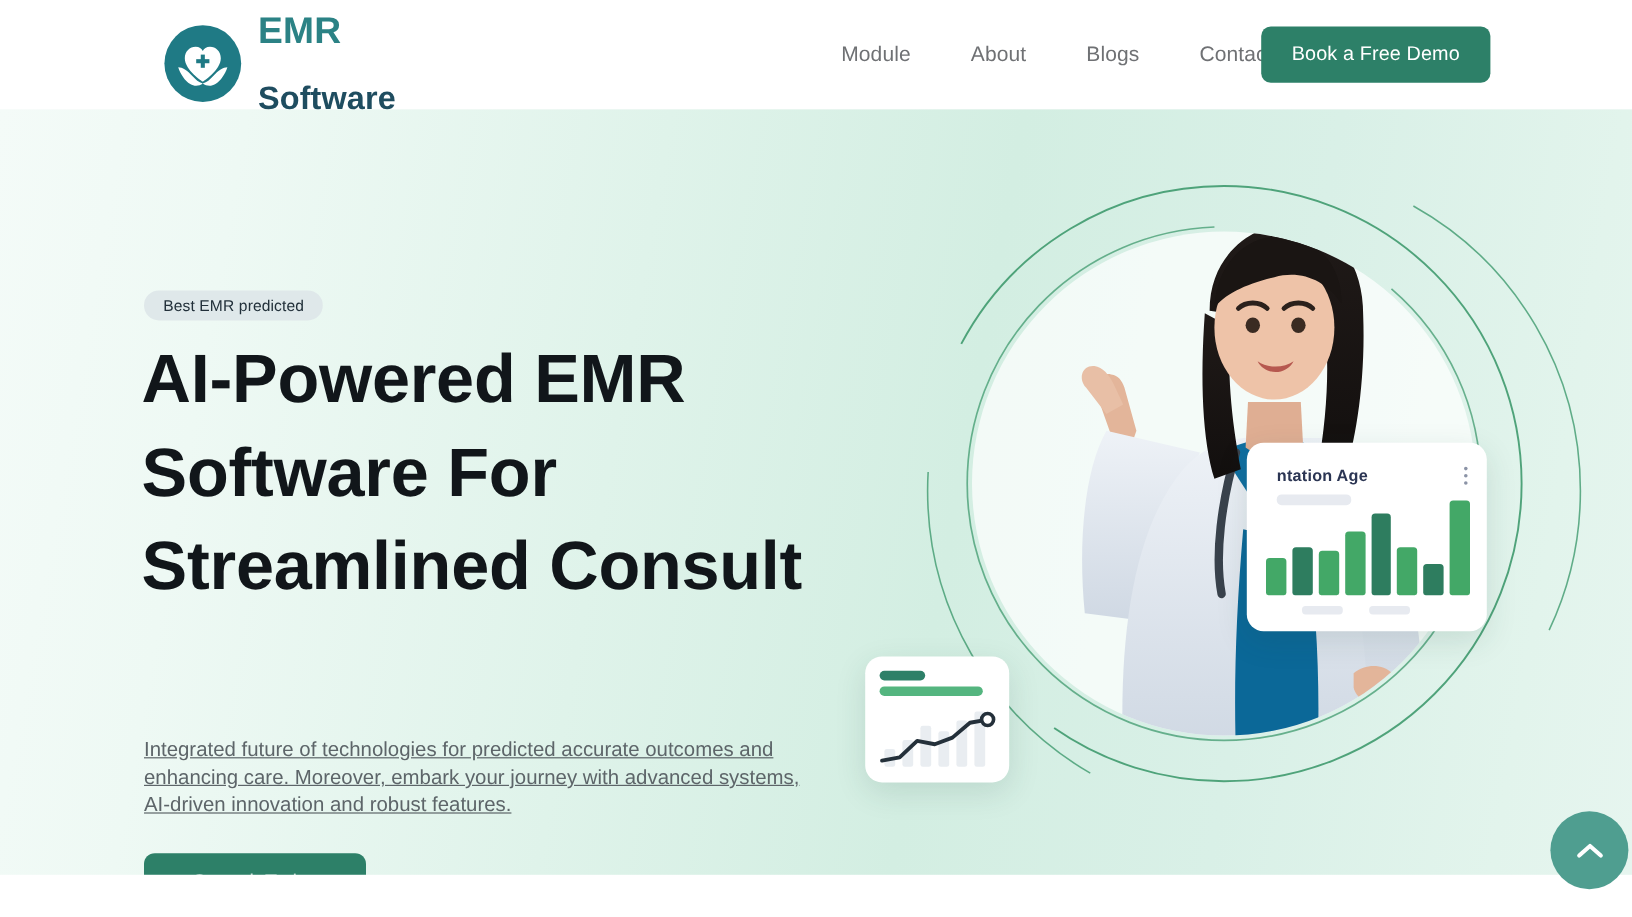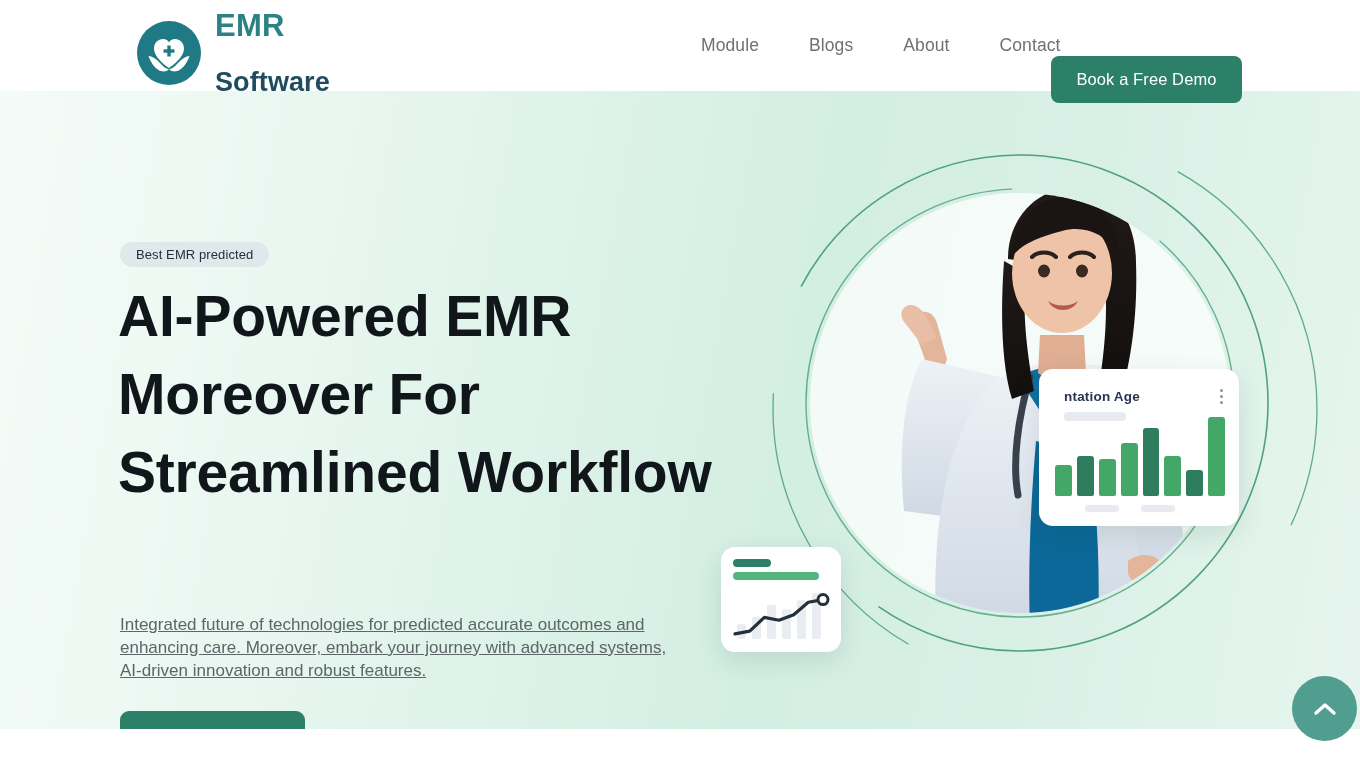--- a/index.html
+++ b/index.html
@@ -34,21 +34,21 @@
          display:flex; gap:0; }
   .nav a {
     color:#6f7174; font-size:17.5px; text-decoration:none;
     padding:0 25px; letter-spacing:.1px; line-height:91px;
   }
   .demo-btn {
     position:absolute; left:1051px; top:22px;
     width:191px; height:47px; border:none; border-radius:8px;
     background:#2d8068; color:#ffffff;
     font-family:"Liberation Sans", sans-serif;
-    font-size:16.5px; letter-spacing:.1px; cursor:pointer;margin-top:34px;
+    font-size:16.5px; letter-spacing:.1px; cursor:pointer;
   }
 
   
   .hero {
     position:absolute; top:91px; left:0; width:1360px; height:638px;
     background:
       linear-gradient(100deg,
         #f4fbf8 0%,
         #eef9f4 14%,
         #dff3ea 38%,
@@ -161,22 +161,22 @@
       <path d="M53.5 36 C50 36 46 38.5 41.5 43.5 C39 46.2 36.5 48.5 33 49.6 C36 51.8 40 52.2 43.5 50 C48 47.2 51.5 42 53.5 36 Z" fill="#ffffff"></path>
     </svg>
     <span class="brand-words">
       <span class="brand-emr">EMR</span>
       <span class="brand-soft">Software</span>
     </span>
   </a>
 
   <nav class="nav">
     <a href="#">Module</a>
+    <a href="#">About</a>
     <a href="#">Blogs</a>
-    <a href="#">About</a>
     <a href="#">Contact</a>
   </nav>
 
   <button class="demo-btn">Book a Free Demo</button>
 </div>
 
 <div class="hero">
 
   <div class="hero-art">
     <svg width="660" height="638" viewBox="0 0 660 638">
@@ -279,21 +279,21 @@
           <rect x="53" y="24.28571428571429" width="9" height="29.71428571428571" rx="2" fill="#e9edf1"></rect>
           <rect x="68" y="15.371428571428567" width="9" height="38.62857142857143" rx="2" fill="#e9edf1"></rect>
           <rect x="83" y="7.942857142857143" width="9" height="46.05714285714286" rx="2" fill="#e9edf1"></rect>
         </g>
       <polyline id="miniLine" fill="none" stroke="#24303a" stroke-width="3.2" stroke-linecap="round" stroke-linejoin="round" points="6.0,48.9 20.7,46.1 35.3,32.4 50.0,35.2 64.7,29.7 79.3,17.3 94.0,14.6"></polyline>
       <circle id="miniDot" r="5" fill="#ffffff" stroke="#24303a" stroke-width="3" cx="94.0" cy="14.6"></circle>
     </svg>
   </div>
 
   <div class="badge">Best EMR predicted</div>
-  <h1 class="headline">AI-Powered EMR Moreover For Streamlined Workflow</h1>
+  <h1 class="headline">AI-Powered EMR Software For Streamlined Consult</h1>
   <p class="subcopy">Integrated future of technologies for predicted accurate outcomes and enhancing care. Moreover, embark your journey with advanced systems, AI-driven innovation and robust features.</p>
   <button class="consult-btn">Consult Today</button>
 </div>
 
 <button class="scroll-top">
   <svg width="24" height="16" viewBox="0 0 24 16">
     <path d="M3 12 L12 4 L21 12" fill="none" stroke="#ffffff" stroke-width="3.4" stroke-linecap="round" stroke-linejoin="round"></path>
   </svg>
 </button>
 

